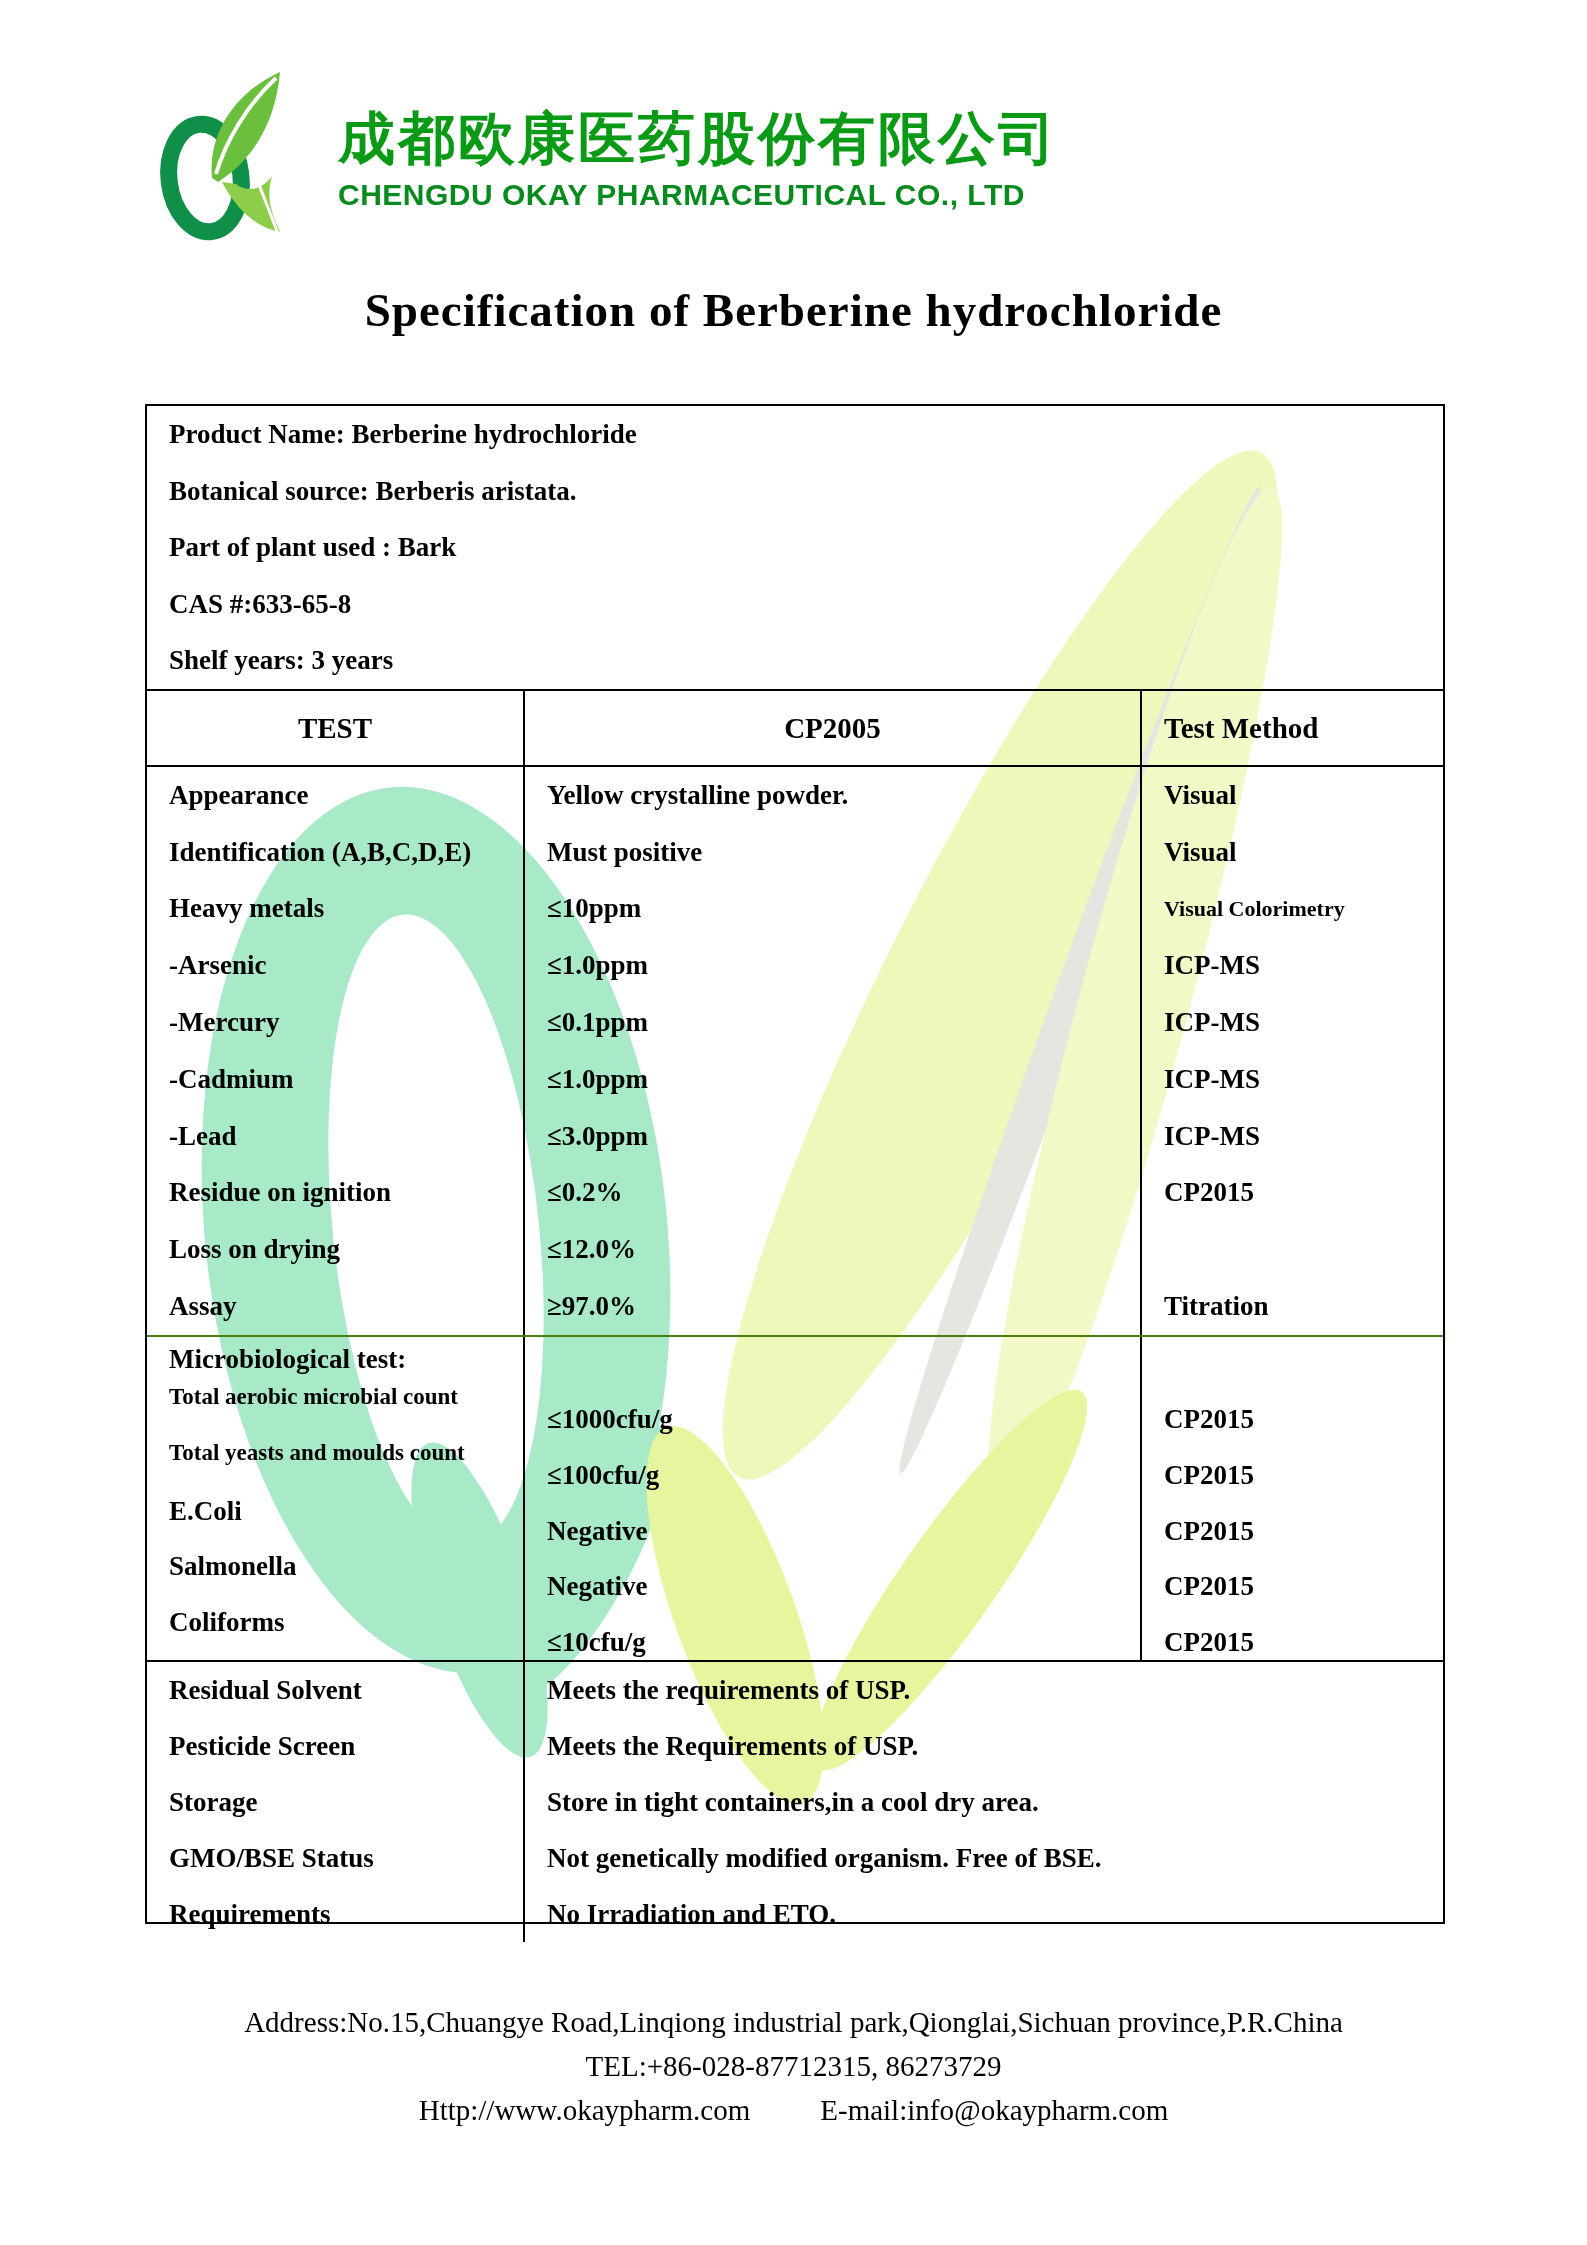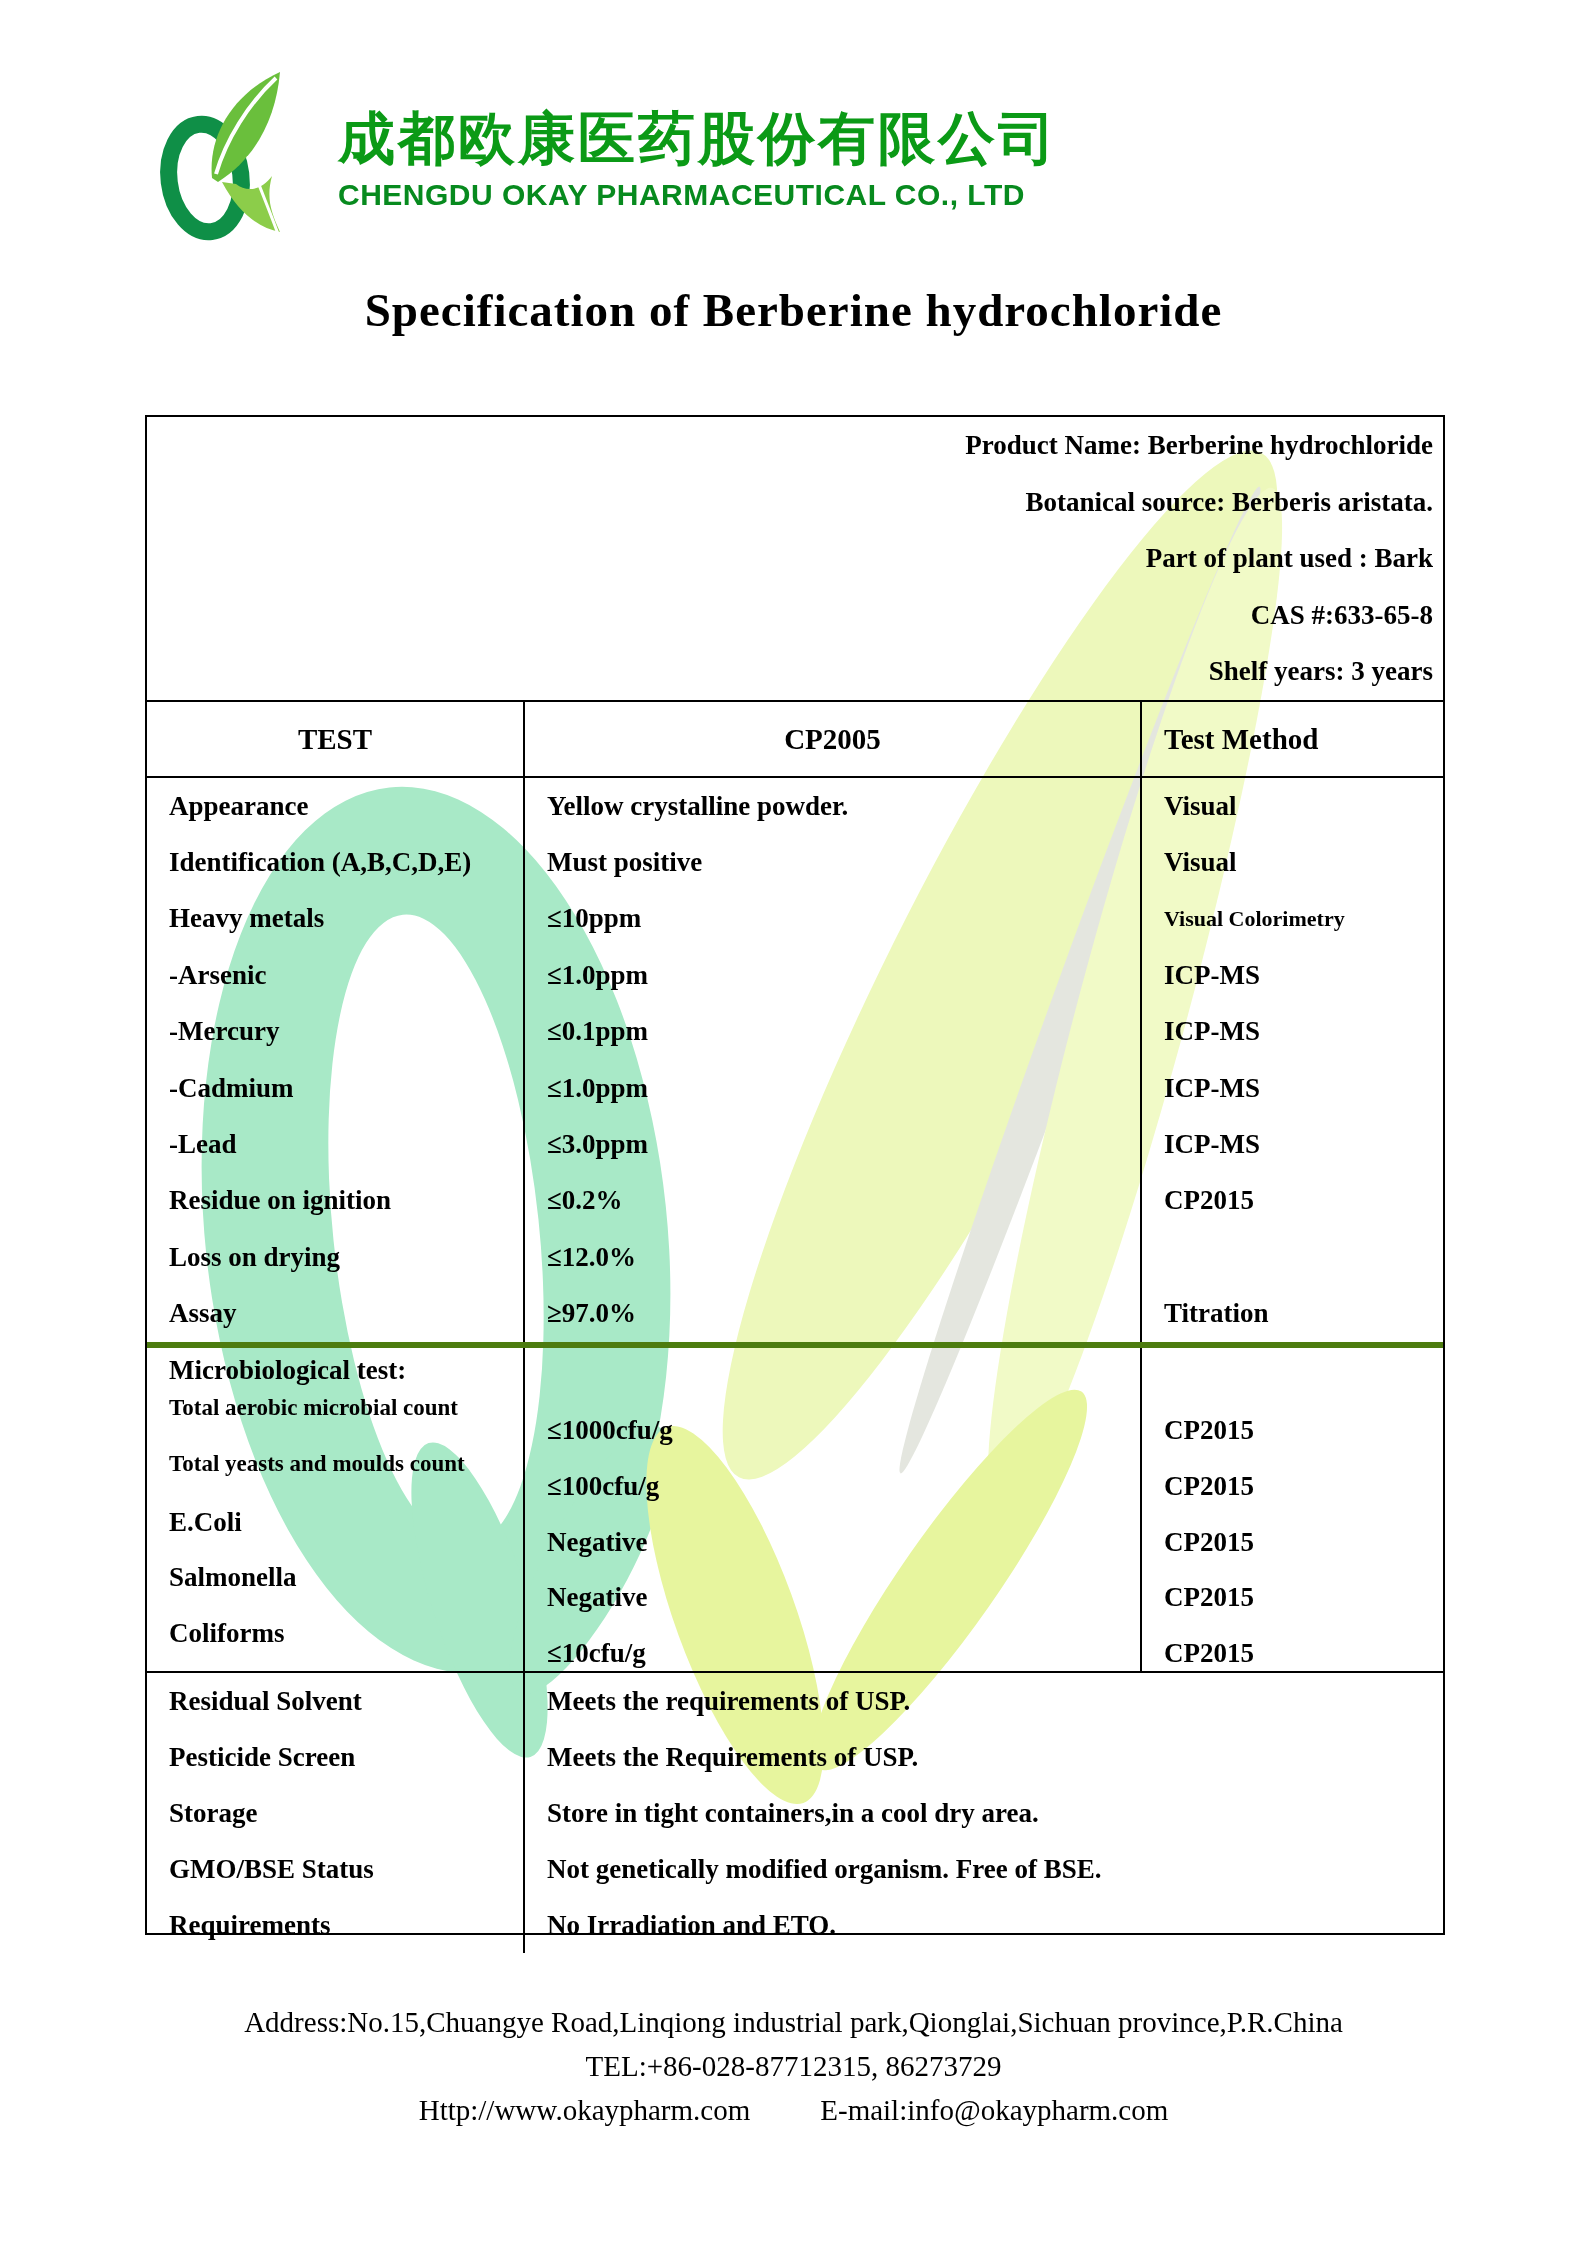--- a/index.html
+++ b/index.html
@@ -40,38 +40,38 @@
   }
 
   
   .doc-title {
     position:absolute; left:0; top:283px; width:100%;
     text-align:center; font-size:47px; font-weight:bold; letter-spacing:1px;
   }
 
   
   .spec-table {
-    position:absolute; left:145px; top:415px; width:1300px; height:1520px;
-    border:2px solid #000; font-weight:bold; font-size:27px;text-align:right;
+    position:absolute; left:145px; top:404px; width:1300px; height:1520px;
+    border:2px solid #000; font-weight:bold; font-size:27px;
   }
   .sec { width:100%; }
   .product-info { height:285px; border-bottom:2px solid #000;
     display:flex; flex-direction:column; justify-content:space-between;
     padding:13px 10px 13px 22px; }
   .pi-line { white-space:nowrap; }
 
   .grid3 { display:grid; grid-template-columns:378px 617px 1fr; }
   .cell  { display:flex; align-items:center; padding-left:22px; }
   .rborder { border-right:2px solid #000; }
   .center { justify-content:center; padding-left:0; }
 
   .thead { height:76px; border-bottom:2px solid #000; font-size:29px; }
   .thead .cell { height:100%; }
 
-  .main-rows { height:570px; border-bottom:6px solid #4d7c0f;
+  .main-rows { height:570px; border-bottom:2px solid #4d7c0f;
     display:grid; grid-template-rows:repeat(10,1fr); }
   .srow { display:grid; grid-template-columns:378px 617px 1fr; }
   .srow .cell { height:100%; }
   .srow:nth-child(3) .method-cell { font-size:22px; }
 
   .micro { height:325px; border-bottom:2px solid #000;
     display:grid; grid-template-rows:44px repeat(5,1fr); }
   .mrow { display:grid; grid-template-columns:378px 617px 1fr; }
   .mrow .cell { height:100%; }
   .micro-heading { align-items:center; }

